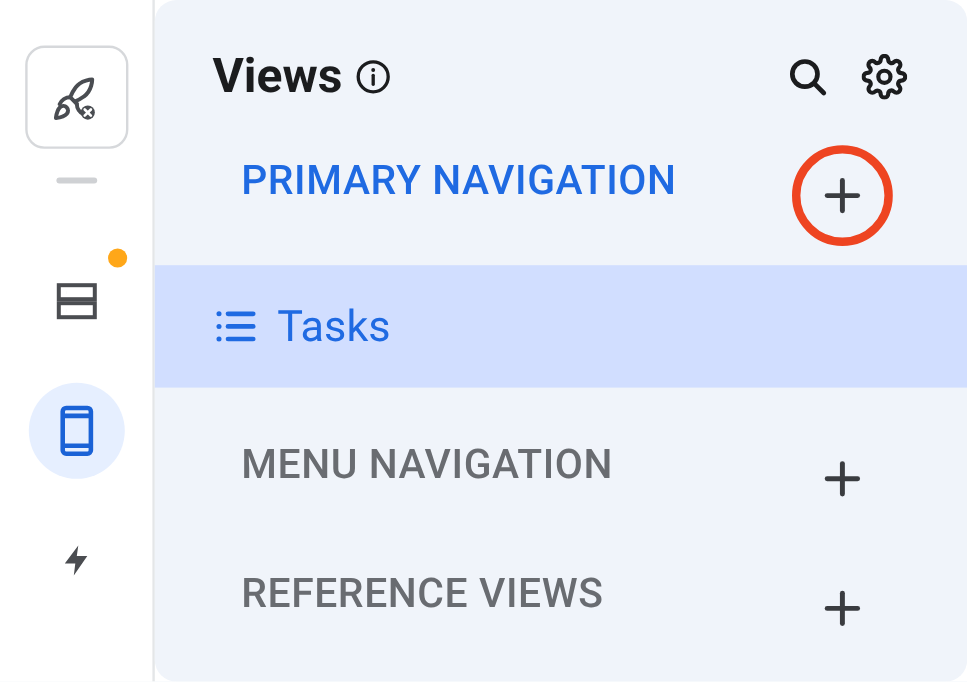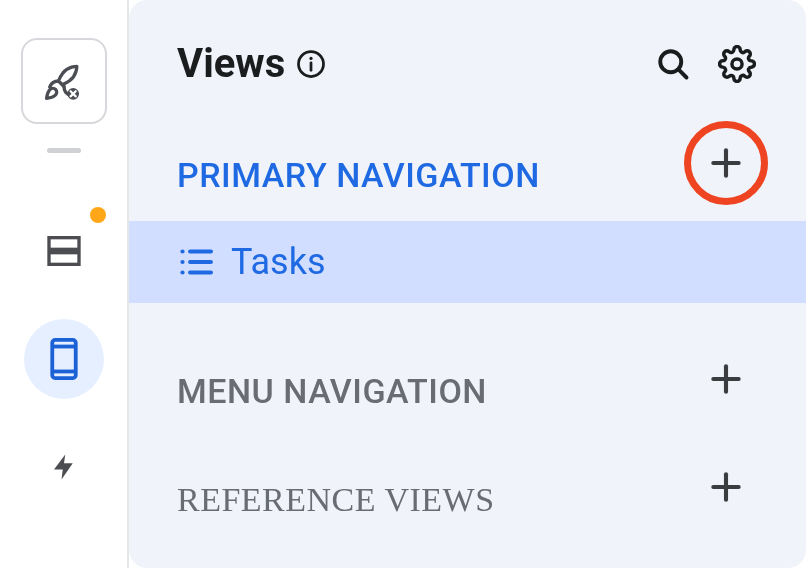--- a/index.html
+++ b/index.html
@@ -103,22 +103,22 @@
     color: #1b1c1e;
     display: flex;
     align-items: center;
     justify-content: center;
     margin-left: 22px;
     cursor: pointer;
   }
 
   .section-head {
     display: flex;
-    align-items: flex-end;
-    padding: 26px 48px;
+    align-items: flex-start;
+    padding: 26px 72px;
     gap: 28px;
   }
   .section-label {
     font-size: 34px;
     font-weight: 500;
     letter-spacing: 0.5px;
   }
   .section-label.primary { color: #1f6ae2; }
   .section-label.muted { color: #696c71; }
   .section-head .spacer { flex: 1; }
@@ -139,21 +139,21 @@
     border: 7px solid #ee4421;
     border-radius: 50%;
     top: -10px;
     left: -10px;
     pointer-events: none;
   }
 
   .item-row {
     display: flex;
     align-items: center;
-    height: 82px;
+    height: 102px;
     padding: 0 48px;
     font-size: 36px;
     color: #1f6ae2;
     background: #d1deff;
     cursor: pointer;
   }
   .item-row .list-icon {
     width: 38px;
     height: 38px;
     margin-right: 16px;
@@ -280,21 +280,21 @@
     <span class="add-btn">
       <span>
         <svg width="38" height="38" viewBox="0 0 24 24" fill="none" stroke="currentColor" stroke-width="2.6" stroke-linecap="round">
           <line x1="12" y1="4" x2="12" y2="20"></line>
           <line x1="4" y1="12" x2="20" y2="12"></line>
         </svg>
       </span>
     </span>
   </div>
 
-  <div class="section-head" style="padding-top:18px;font-family:Liberation Serif, serif;">
+  <div class="section-head" style="padding-top:18px;">
     <span class="section-label muted">REFERENCE VIEWS</span>
     <span class="spacer"></span>
     <span class="add-btn">
       <span>
         <svg width="38" height="38" viewBox="0 0 24 24" fill="none" stroke="currentColor" stroke-width="2.6" stroke-linecap="round">
           <line x1="12" y1="4" x2="12" y2="20"></line>
           <line x1="4" y1="12" x2="20" y2="12"></line>
         </svg>
       </span>
     </span>

